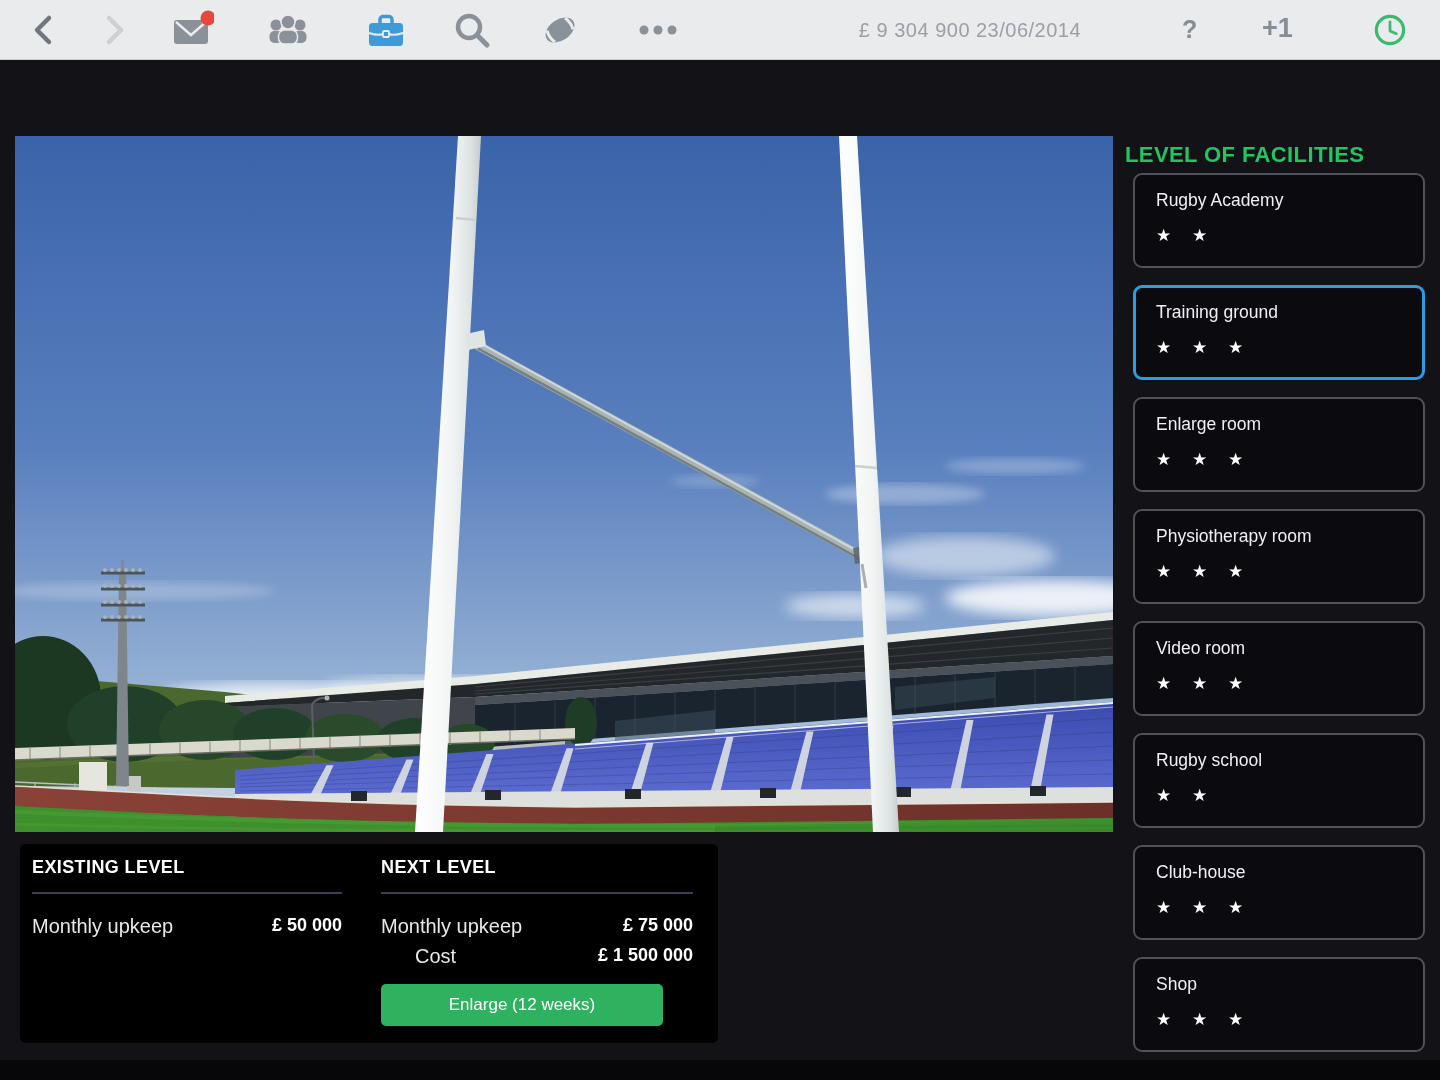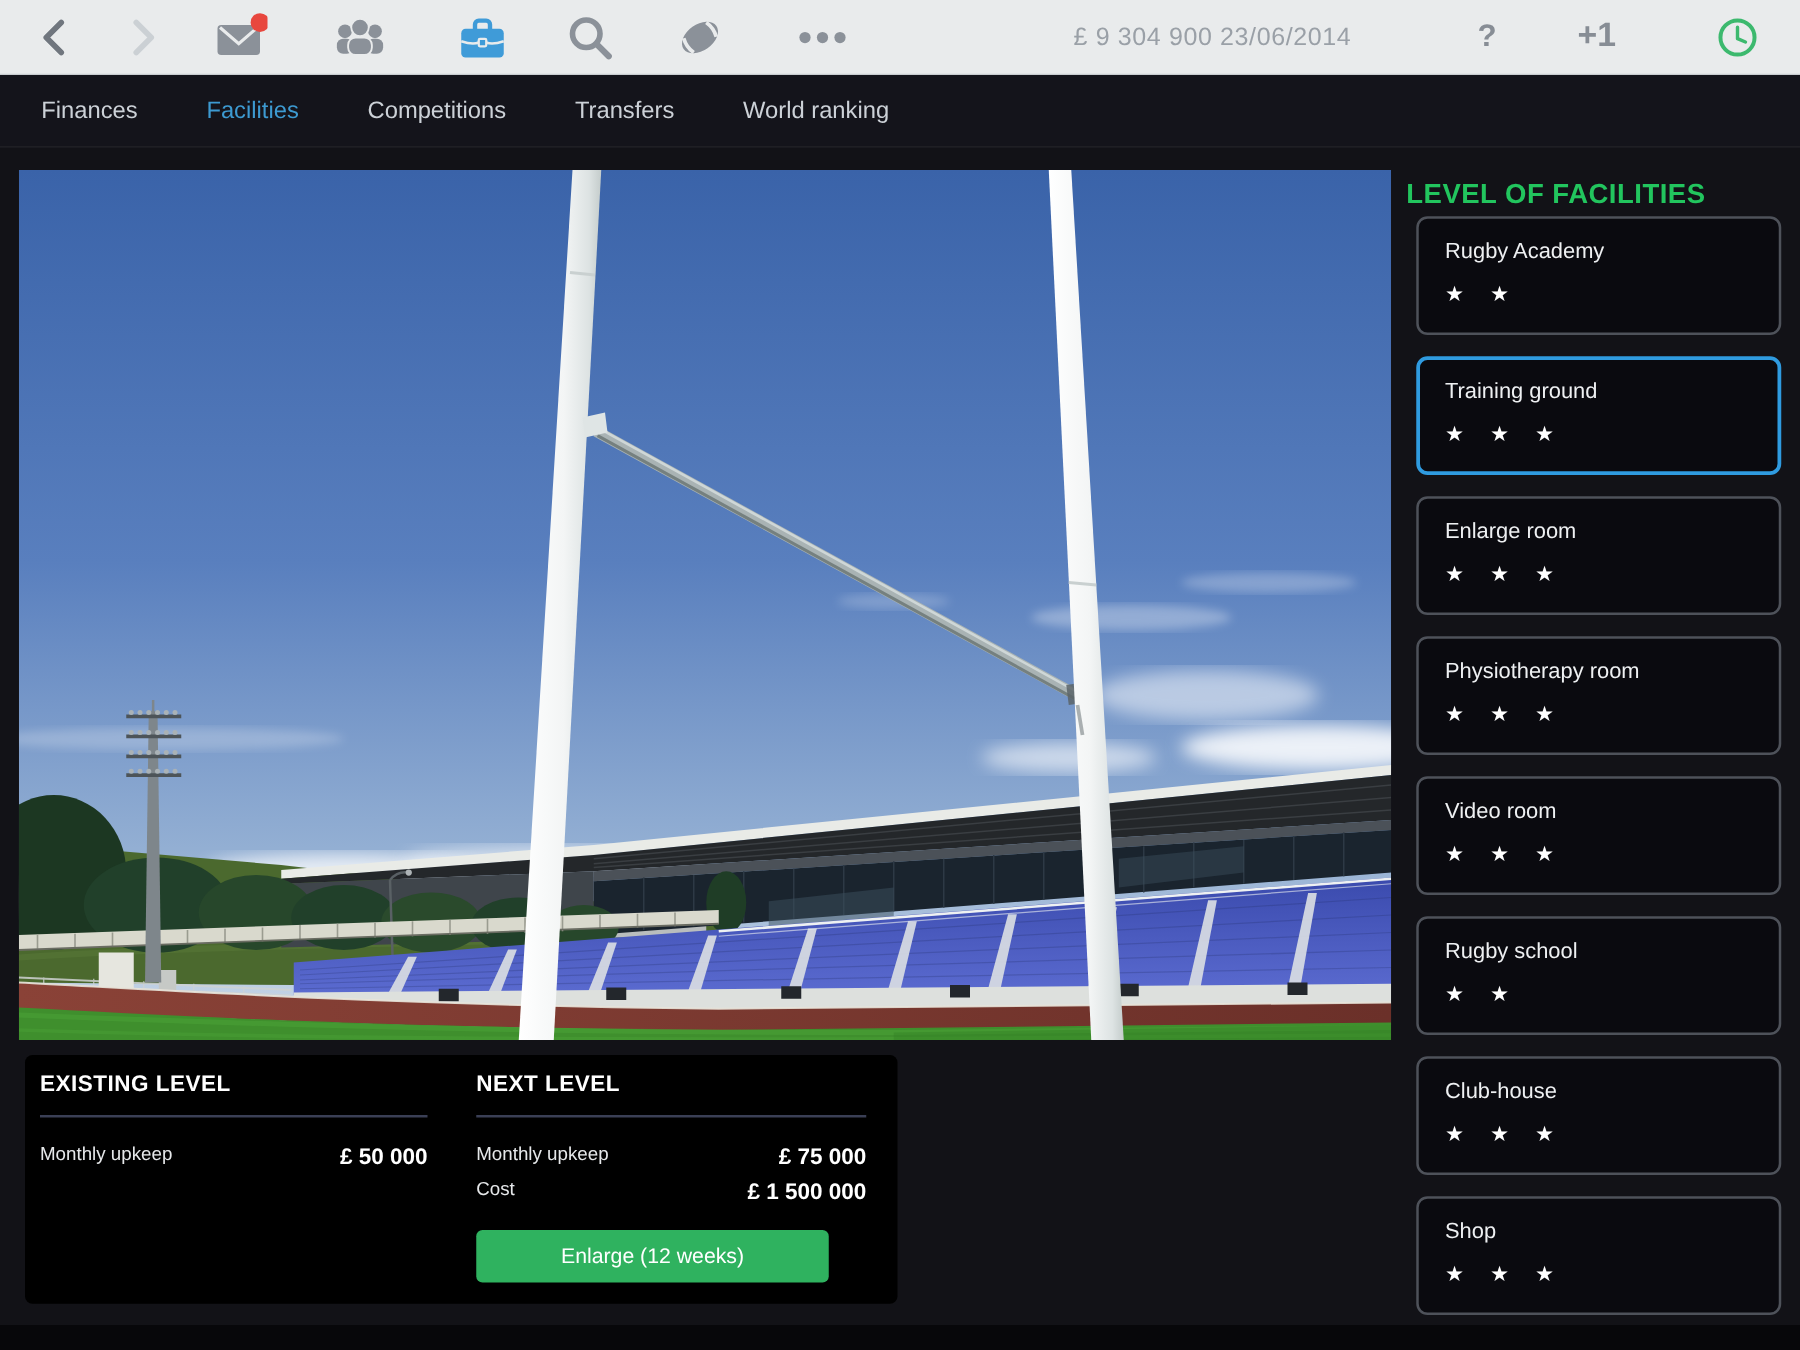--- a/index.html
+++ b/index.html
@@ -41,22 +41,22 @@
   .detail-panel { position:absolute; left:20px; top:844px; width:698px; height:199px;
                   background:#000000; border-radius:6px; }
   .col { position:absolute; top:0; }
   .col-existing { left:12px;  width:310px; }
   .col-next     { left:361px; width:312px; }
   .col-desc     { position:absolute; left:733px; top:844px; width:372px; }
   .sec-title { color:#ffffff; font-size:18px; font-weight:bold; letter-spacing:.4px;
                padding-top:13px; }
   .sec-rule { margin-top:14px; height:2px; background:#3a3f55; border:none; }
   .kv-row { display:flex; justify-content:space-between; margin-top:21px; }
-  .kv-row + .kv-row { margin-top:7px; }
-  .kv-label { color:#e6e8ea; font-size:15px; }
+  .kv-row + .kv-row { margin-top:7px;margin-left:34px; }
+  .kv-label { color:#e6e8ea; font-size:20px; }
   .kv-value { color:#ffffff; font-size:18px; font-weight:bold; }
   .enlarge-btn { position:absolute; left:361px; top:140px; width:282px; height:42px;
                  background:#2fb25f; border:none; border-radius:5px; color:#ffffff;
                  font-size:17px; font-family:"Liberation Sans",sans-serif; cursor:pointer; }
   .desc-text { color:#dde0e3; font-size:17px; margin-top:19px; }
 
   .footer-bar { position:absolute; left:0; bottom:0; width:1440px; height:20px; background:#07070a; }
 </style>
 </head>
 <body>
@@ -111,27 +111,20 @@
     <div class="tb-text" style="left:840px; width:130px; text-align:right">£ 9 304 900</div>
     <div class="tb-text" style="left:976px">23/06/2014</div>
     <div class="tb-q" style="left:1182px">?</div>
     <div class="tb-plus" style="left:1262px">+1</div>
     <svg class="tb-icon" style="left:1370px; top:10px; width:40px; height:40px" viewBox="0 0 44 44">
       <circle cx="22" cy="22" r="15" fill="none" stroke="#3cb96e" stroke-width="3.5"></circle>
       <path d="M22 13 L22 23 L29 26" fill="none" stroke="#3cb96e" stroke-width="3" stroke-linecap="round" stroke-linejoin="round"></path>
     </svg>
   </div>
 
-  <div class="navbar">
-    <div class="tab">Finances</div>
-    <div class="tab active">Facilities</div>
-    <div class="tab">Competitions</div>
-    <div class="tab">Transfers</div>
-    <div class="tab">World ranking</div>
-  </div>
 
   <div class="photo">
     <svg width="1098" height="696" viewBox="0 0 1098 696">
       <defs>
         <linearGradient id="sky" x1="0" y1="0" x2="0" y2="1">
           <stop offset="0" stop-color="#3a63a9"></stop>
             <stop offset="0.45" stop-color="#597fbe"></stop>
           <stop offset="0.78" stop-color="#93afd3"></stop>
             <stop offset="1" stop-color="#cfdcea"></stop>
         </linearGradient>

